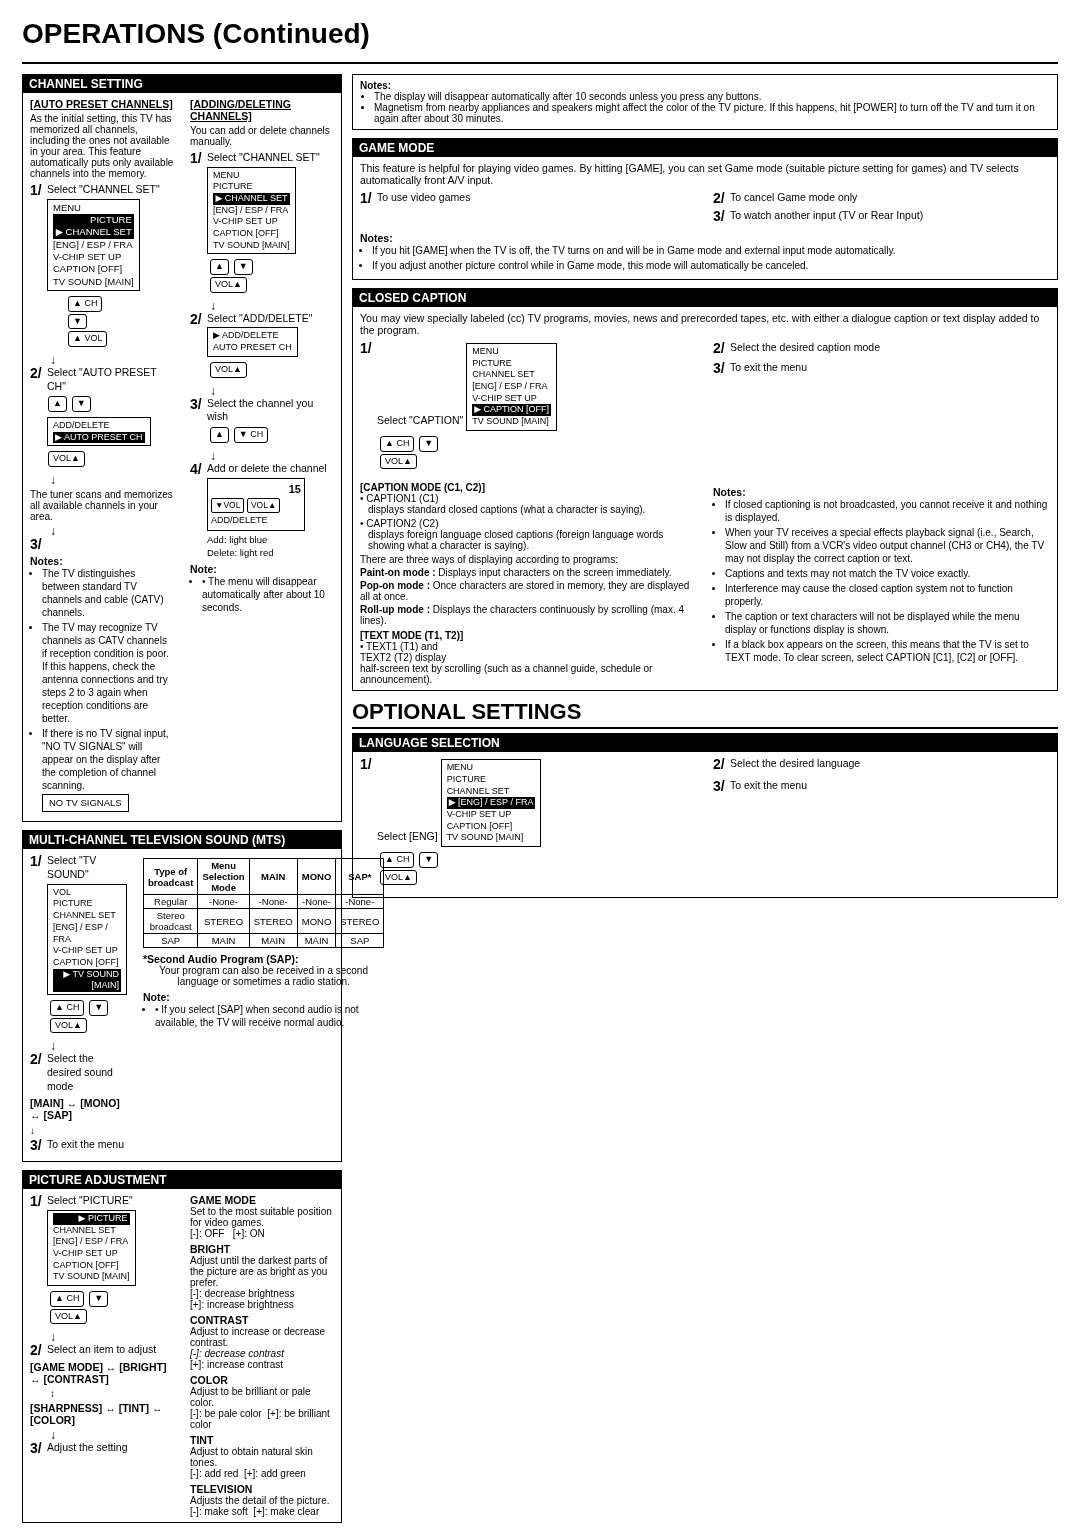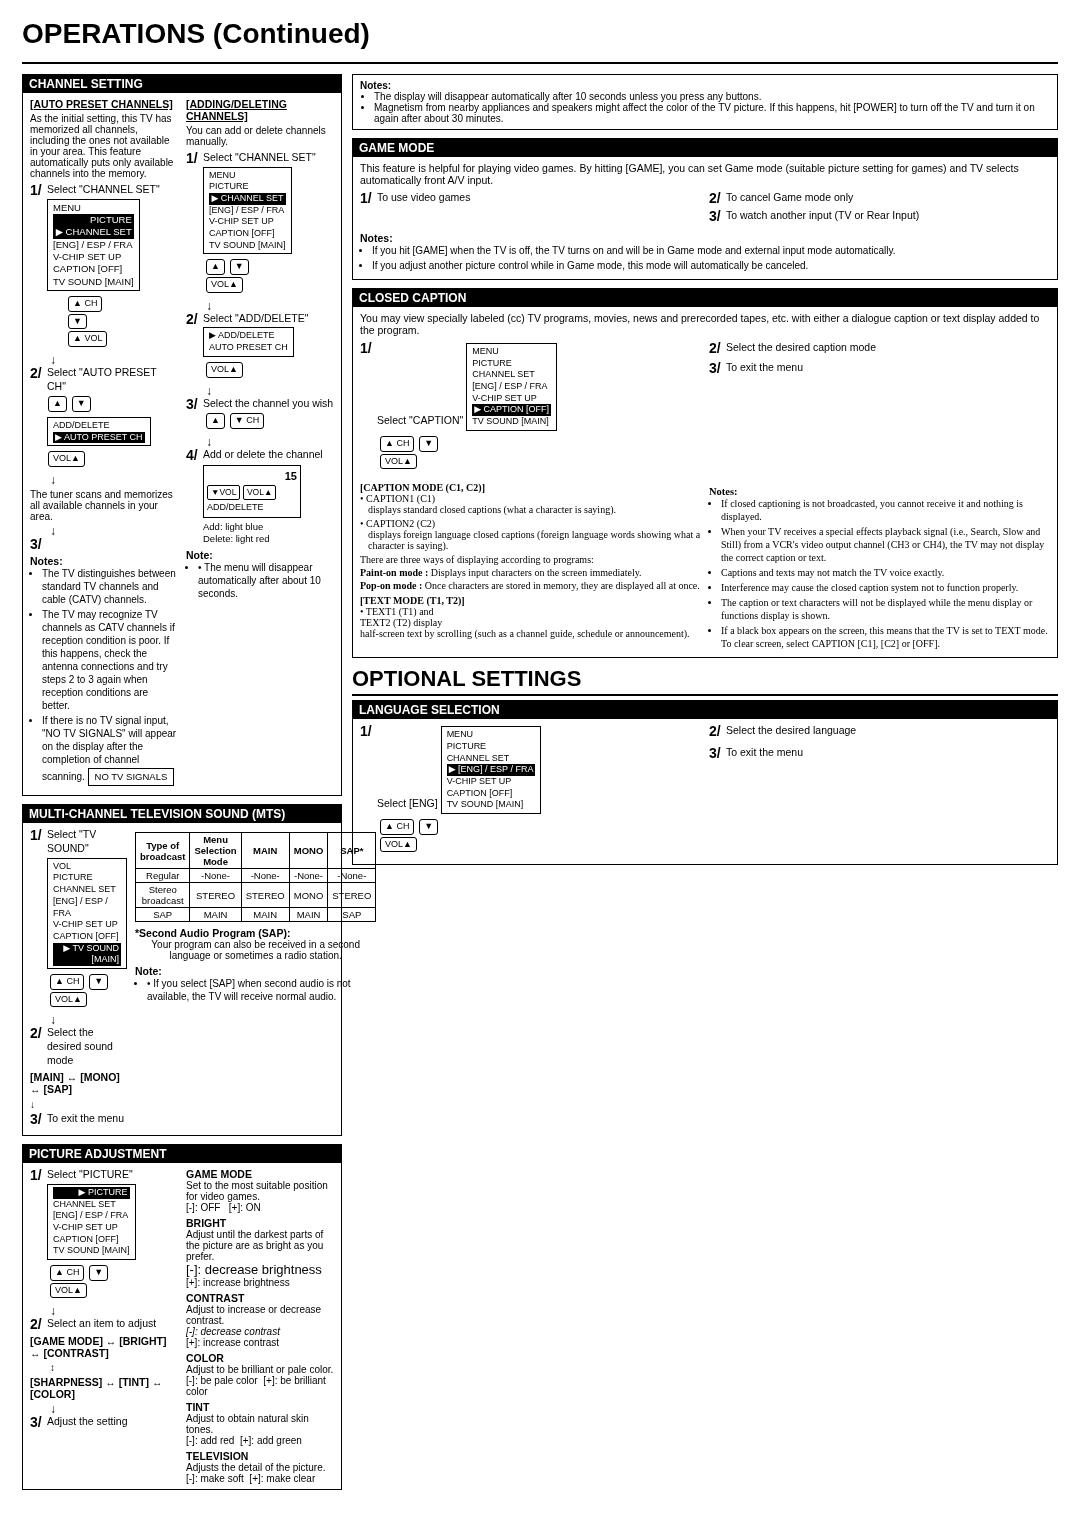--- a/index.html
+++ b/index.html
@@ -46,21 +46,21 @@
       font-size: 10.5px;
     }
     .subsection-title {
       font-weight: bold;
       font-size: 10.5px;
       text-decoration: underline;
       margin-bottom: 3px;
     }
     .two-col {
       display: flex;
-      gap: 8px;
+      gap: 16px;
     }
     .two-col > div {
       flex: 1;
     }
     .step {
       display: flex;
       align-items: flex-start;
       margin-bottom: 4px;
       gap: 3px;
     }
@@ -465,21 +465,21 @@
           </div>
 
           <div>
             <p class="bold">GAME MODE</p>
             <p style="font-size:10px;">Set to the most suitable position for video games.</p>
             <p style="font-size:10px;">
               <span>[-]: OFF</span>&nbsp;&nbsp;&nbsp;<span>[+]: ON</span>
             </p>
             <p class="bold" style="margin-top:4px;">BRIGHT</p>
             <p style="font-size:10px;">Adjust until the darkest parts of the picture are as bright as you prefer.</p>
-            <p style="font-size:13px;">[-]: decrease brightness</p>
+            <p style="font-size:10px;">[-]: decrease brightness</p>
             <p style="font-size:10px;">[+]: increase brightness</p>
             <p class="bold" style="margin-top:4px;">CONTRAST</p>
             <p style="font-size:10px;">Adjust to increase or decrease contrast.</p>
             <p style="font-size:10px;font-style:italic;">[-]: decrease contrast</p>
             <p style="font-size:10px;">[+]: increase contrast</p>
             <p class="bold" style="margin-top:4px;">COLOR</p>
             <p style="font-size:10px;">Adjust to be brilliant or pale color.</p>
             <p style="font-size:10px;"><span>[-]: be pale color</span>&nbsp;&nbsp;<span>[+]: be brilliant color</span></p>
             <p class="bold" style="margin-top:4px;">TINT</p>
             <p style="font-size:10px;">Adjust to obtain natural skin tones.</p>
@@ -575,30 +575,31 @@
               <div class="step-text">Select the desired caption mode</div>
             </div>
 
             <div class="step" style="margin-top:6px;">
               <span class="step-num">3/</span>
               <div class="step-text">To exit the menu</div>
             </div>
           </div>
         </div>
 
-        <div class="two-col" style="margin-top:6px;font-family:Liberation Serif, serif;">
+        <div class="two-col" style="margin-top:6px;">
           <div class="caption-modes">
             <p class="bold">[CAPTION MODE (C1, C2)]</p>
             <p>• CAPTION1 (C1)</p>
             <p style="margin-left:8px;">displays standard closed captions (what a character is saying).</p>
             <p style="margin-top:3px;">• CAPTION2 (C2)</p>
             <p style="margin-left:8px;">displays foreign language closed captions (foreign language words showing what a character is saying).</p>
             <p style="margin-top:3px;">There are three ways of displaying according to programs:</p>
             <p style="margin-top:2px;"><span class="bold">Paint-on mode :</span> <span>Displays input characters on the screen immediately.</span></p>
             <p style="margin-top:2px;"><span class="bold">Pop-on mode :</span> <span>Once characters are stored in memory, they are displayed all at once.</span></p>
+            <p style="margin-top:2px;"><span class="bold">Roll-up mode :</span> <span>Displays the characters continuously by scrolling (max. 4 lines).</span></p>
             <p class="bold" style="margin-top:4px;">[TEXT MODE (T1, T2)]</p>
             <p>• TEXT1 (T1) and</p>
             <p>TEXT2 (T2) display</p>
             <p>half-screen text by scrolling (such as a channel guide, schedule or announcement).</p>
           </div>
 
           <div>
             <div class="notes">
               <p class="bold">Notes:</p>
               <ul style="padding-left:12px;font-size:10px;">

